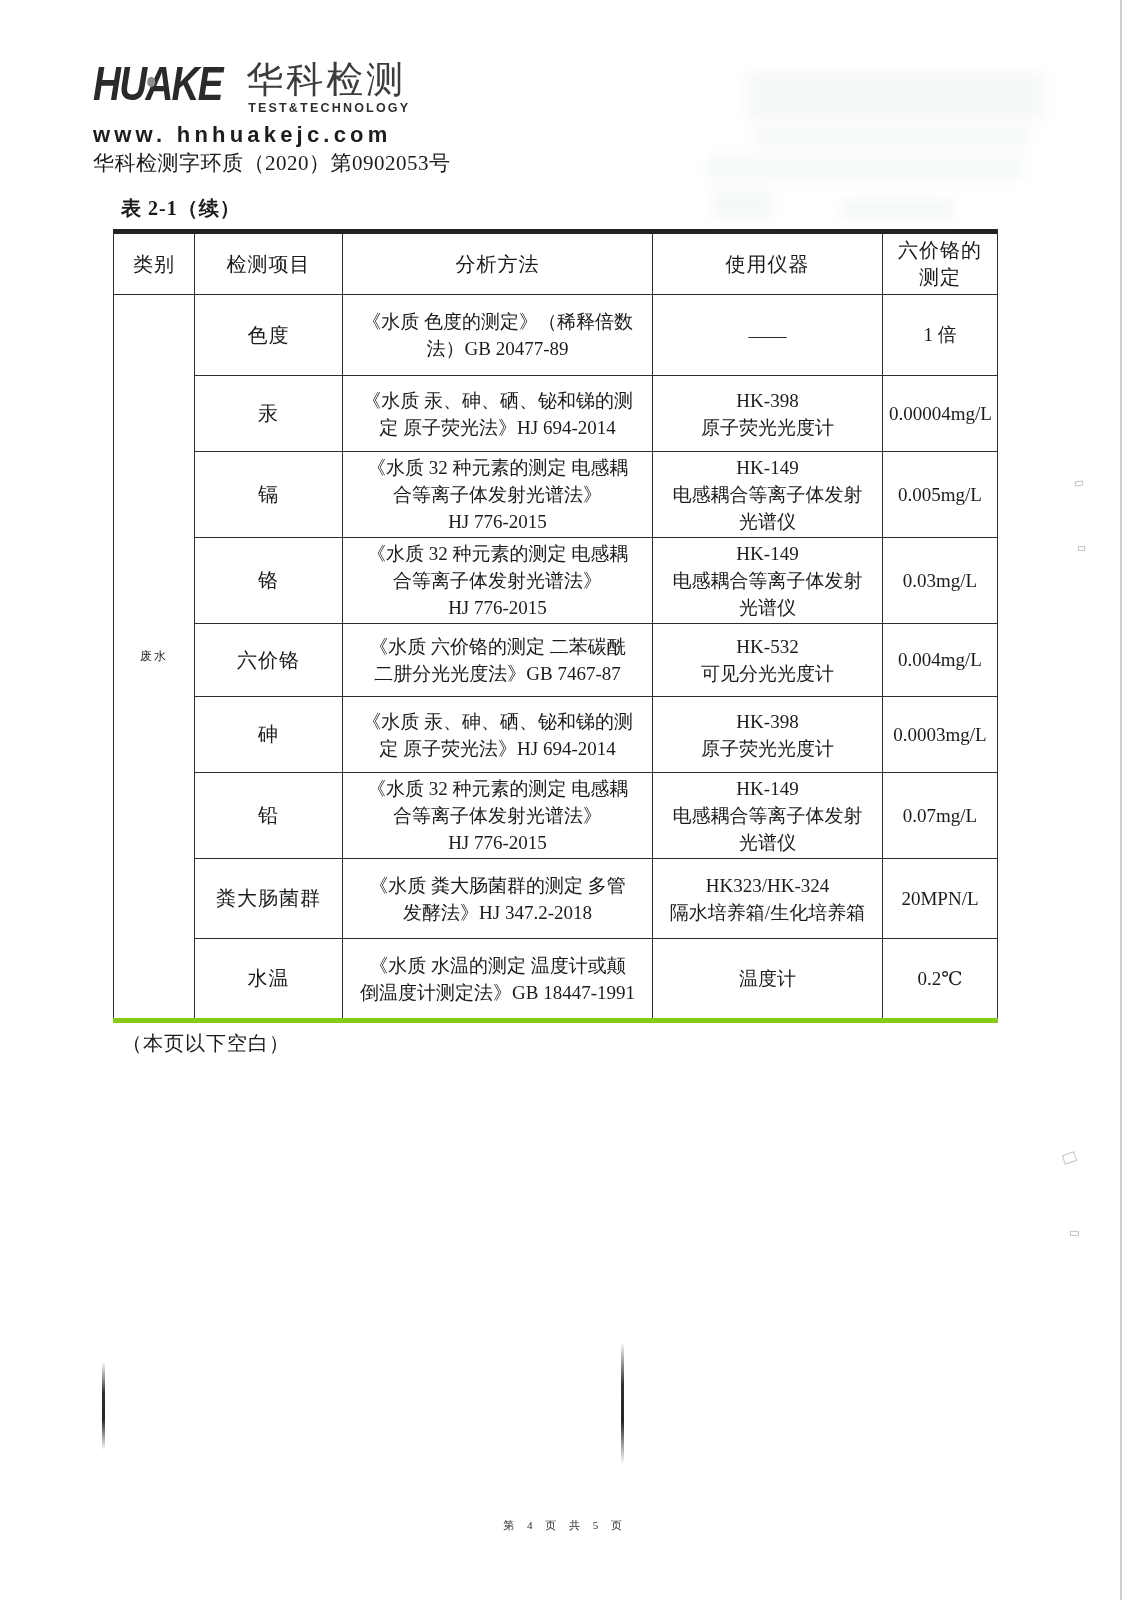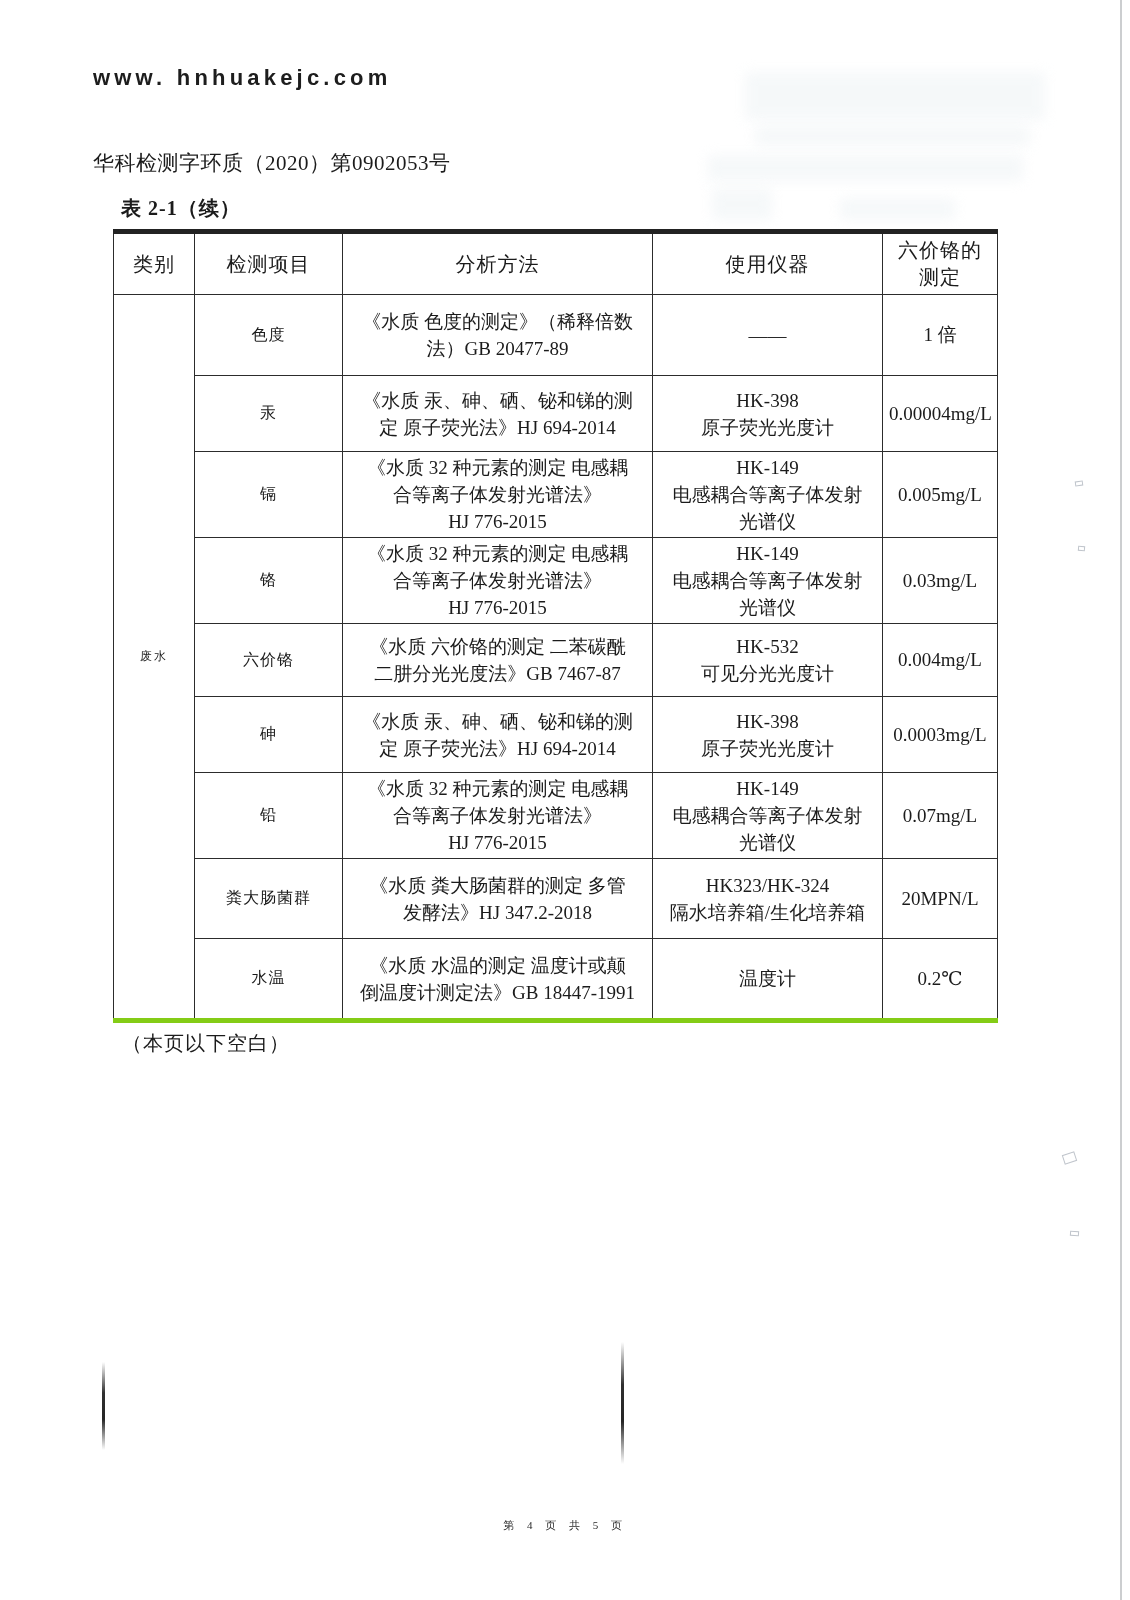--- a/index.html
+++ b/index.html
@@ -72,21 +72,21 @@
   }
   .report-table td, .report-table th {
     border: 1.8px solid #2c2c2c;
     text-align: center;
     vertical-align: middle;
     padding: 2px 6px;
     font-weight: 400;
   }
   .report-table { border-top: 5px solid #222; border-bottom: 5px solid #84cc16; }
   .report-table tr.hdr th { height: 63px; font-size: 20px; letter-spacing: 1px; }
-  .cell-item { font-size: 16px; letter-spacing: 1px; }
+  .cell-item { font-size: 20px; letter-spacing: 1px; }
   .cell-method { white-space: pre-line; line-height: 27px; }
   .cell-instrument { white-space: pre-line; line-height: 27px; }
   .cell-limit { font-size: 19px; }
   .cell-category { font-size: 12px; letter-spacing: 2px; }
 
   .below-note {
     position: absolute; left: 122px; top: 1030px;
     font-size: 20px; letter-spacing: 1px;
   }
 
@@ -127,20 +127,30 @@
 
 <div class="page">
 
   <div class="ghost g1"></div>
   <div class="ghost g2"></div>
   <div class="ghost g3"></div>
   <div class="ghost g4"></div>
   <div class="ghost g5"></div>
 
   <div class="logo-block">
+    <div class="logo-row">
+      <div class="logo-huake">
+        <span>HUAKE</span>
+        <span class="logo-dot"></span>
+      </div>
+      <div class="logo-cn-wrap">
+        <div class="logo-cn">华科检测</div>
+        <div class="logo-sub">TEST&amp;TECHNOLOGY</div>
+      </div>
+    </div>
     <div class="logo-site">www. hnhuakejc.com</div>
   </div>
 
   <div class="doc-number">华科检测字环质（2020）第0902053号</div>
 
   <div class="table-title">表 2-1（续）</div>
 
   <table class="report-table">
     <colgroup>
       <col style="width:81px">

